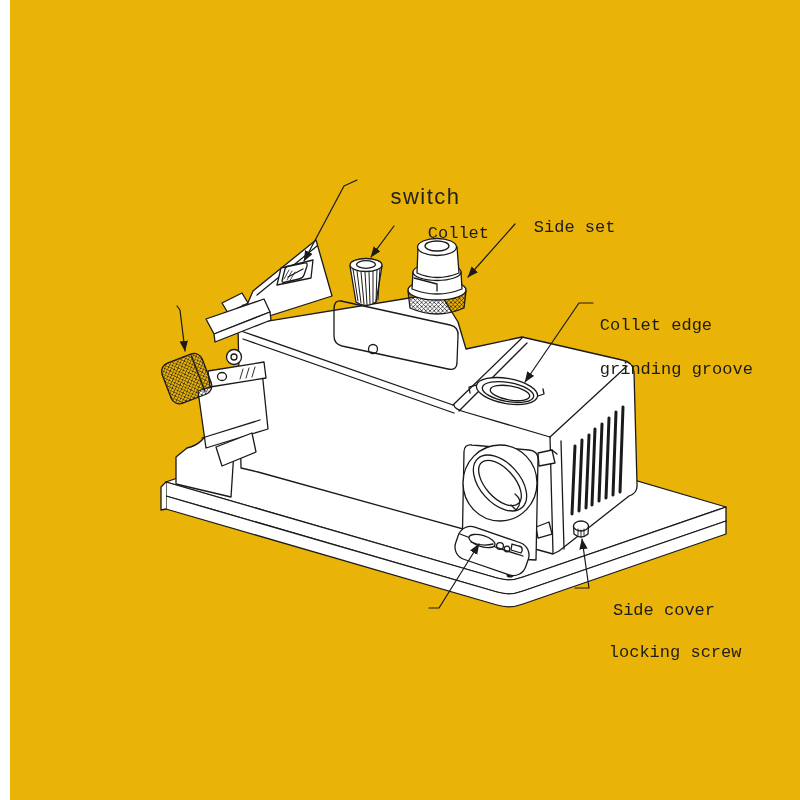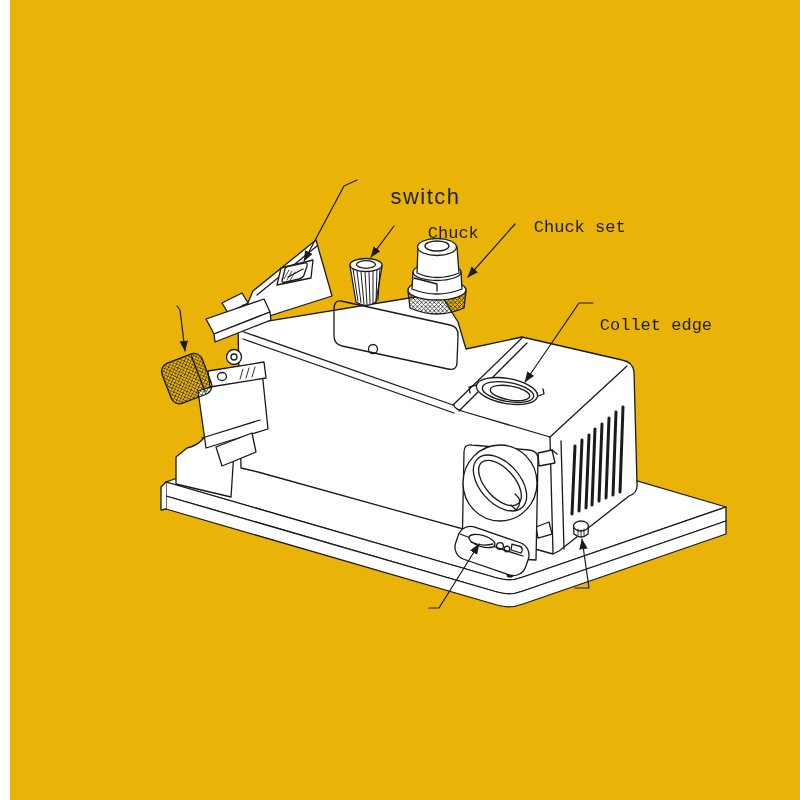--- a/index.html
+++ b/index.html
@@ -174,27 +174,32 @@
       <path d="M419,608 L429,608 L469,544" marker-end="url(#arr)"></path>
       <path d="M565,588 L579,588 L572,539" marker-end="url(#arr)"></path>
     </g>
   </svg>
 
   <div class="lbl lbl-switch" style="left:350px;top:164px;">
     <span>switch</span>
   </div>
 
   <div class="lbl" style="left:377px;top:201px;">
-    <span>Chuck</span>
+    <span>Collet</span>
   </div>
 
   <div class="lbl" style="left:483px;top:195px;">
-    <span>Chuck set</span>
+    <span>Side set</span>
   </div>
 
 
   <div class="lbl right" style="left:549px;top:293px;width:150px;">
     <span>Collet edge</span><br>
-  </div>
-
-
+    <span>grinding groove</span>
+  </div>
+
+
+  <div class="lbl right" style="left:558px;top:579px;width:147px;line-height:21px;">
+    <span>Side cover</span><br>
+    <span>locking screw</span>
+  </div>
 
 </div>
 
 </body></html>

